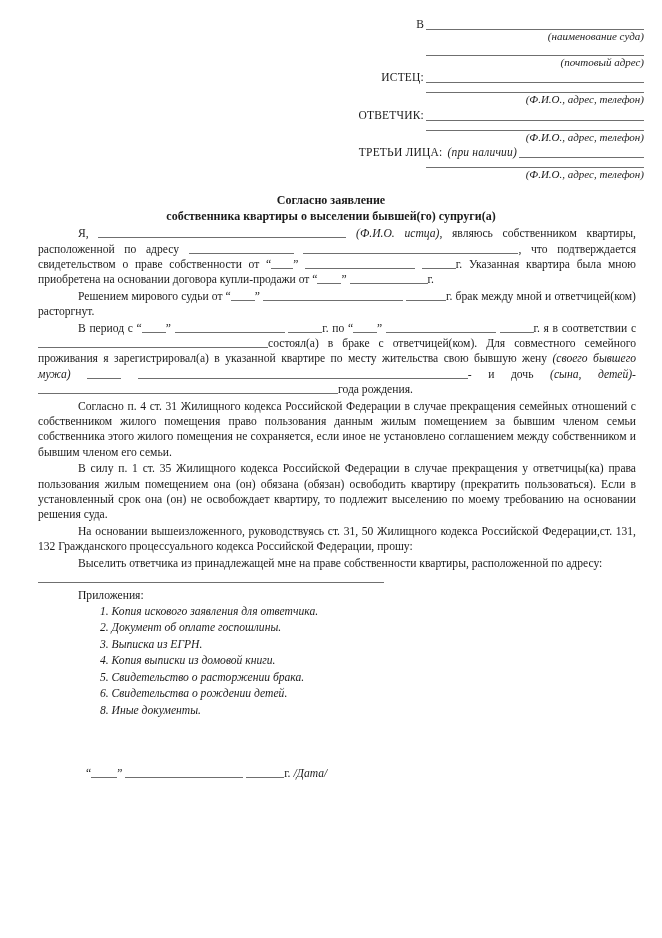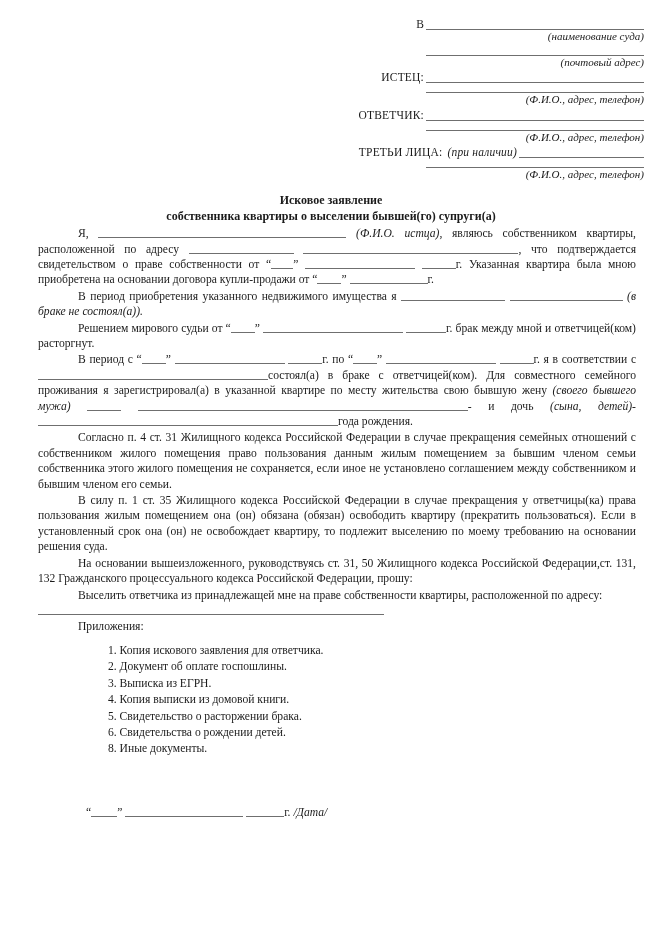--- a/index.html
+++ b/index.html
@@ -96,24 +96,25 @@
   .q { letter-spacing: 0; }
 
   
   .annex-title {
     text-indent: 40px;
     margin: 2px 0 0 0;
     font-size: 11.6px;
   }
   .annex-list {
     list-style: none;
-    margin: 8px;
+    margin: 0;
     padding: 0 0 0 62px;
     font-size: 11.6px;
     line-height: 1.42;
+    font-style: italic;
   }
 
   
   .sign {
     padding: 0 26px 0 38px;
     font-size: 11.6px;
   }
   .sign-date {
     margin-top: 48px;
     padding-left: 48px;
@@ -159,45 +160,39 @@
     <div class="hdr-line">
       <span class="hdr-label">ТРЕТЬИ ЛИЦА:</span>
       <span class="hdr-label it" style="padding-left:3px">(при наличии)</span>
       <span class="hdr-blank" style="width:125px"></span>
     </div>
     <div class="hdr-rule" style="width:218px"></div>
     <div class="hdr-hint">(Ф.И.О., адрес, телефон)</div>
   </div>
 
   <div class="title-block">
-    <div>Исковое заявление</div>
+    <div>Согласно заявление</div>
     <div>собственника квартиры о выселении бывшей(го) супруги(а)</div>
   </div>
 
   <div class="body">
 
     <p>
       <span>Я,</span>
       <span class="ln" style="width:248px"></span>
       <span class="it">(Ф.И.О. истца)</span><span>, являюсь собственником квартиры, расположенной по адресу</span>
       <span class="ln" style="width:105px"></span>
       <span class="ln" style="width:215px"></span><span>, что подтверждается свидетельством о праве собственности от</span>
       <span class="q">“</span><span class="ln" style="width:22px"></span><span class="q">”</span>
       <span class="ln" style="width:110px"></span>
       <span class="ln" style="width:34px"></span><span>г. Указанная квартира была мною приобретена на основании договора купли-продажи от</span>
       <span class="q">“</span><span class="ln" style="width:24px"></span><span class="q">”</span>
       <span class="ln" style="width:78px"></span><span>г.</span>
     </p>
 
-    <p>
-      <span>В период приобретения указанного недвижимого имущества я</span>
-      <span class="ln" style="width:104px"></span>
-      <span class="ln" style="width:113px"></span>
-      <span class="it">(в браке не состоял(а)).</span>
-    </p>
 
     <p>
       <span>Решением мирового судьи от</span>
       <span class="q">“</span><span class="ln" style="width:24px"></span><span class="q">”</span>
       <span class="ln" style="width:140px"></span>
       <span class="ln" style="width:40px"></span><span>г. брак между мной и ответчицей(ком) расторгнут.</span>
     </p>
 
     <p>
       <span>В период с</span>

